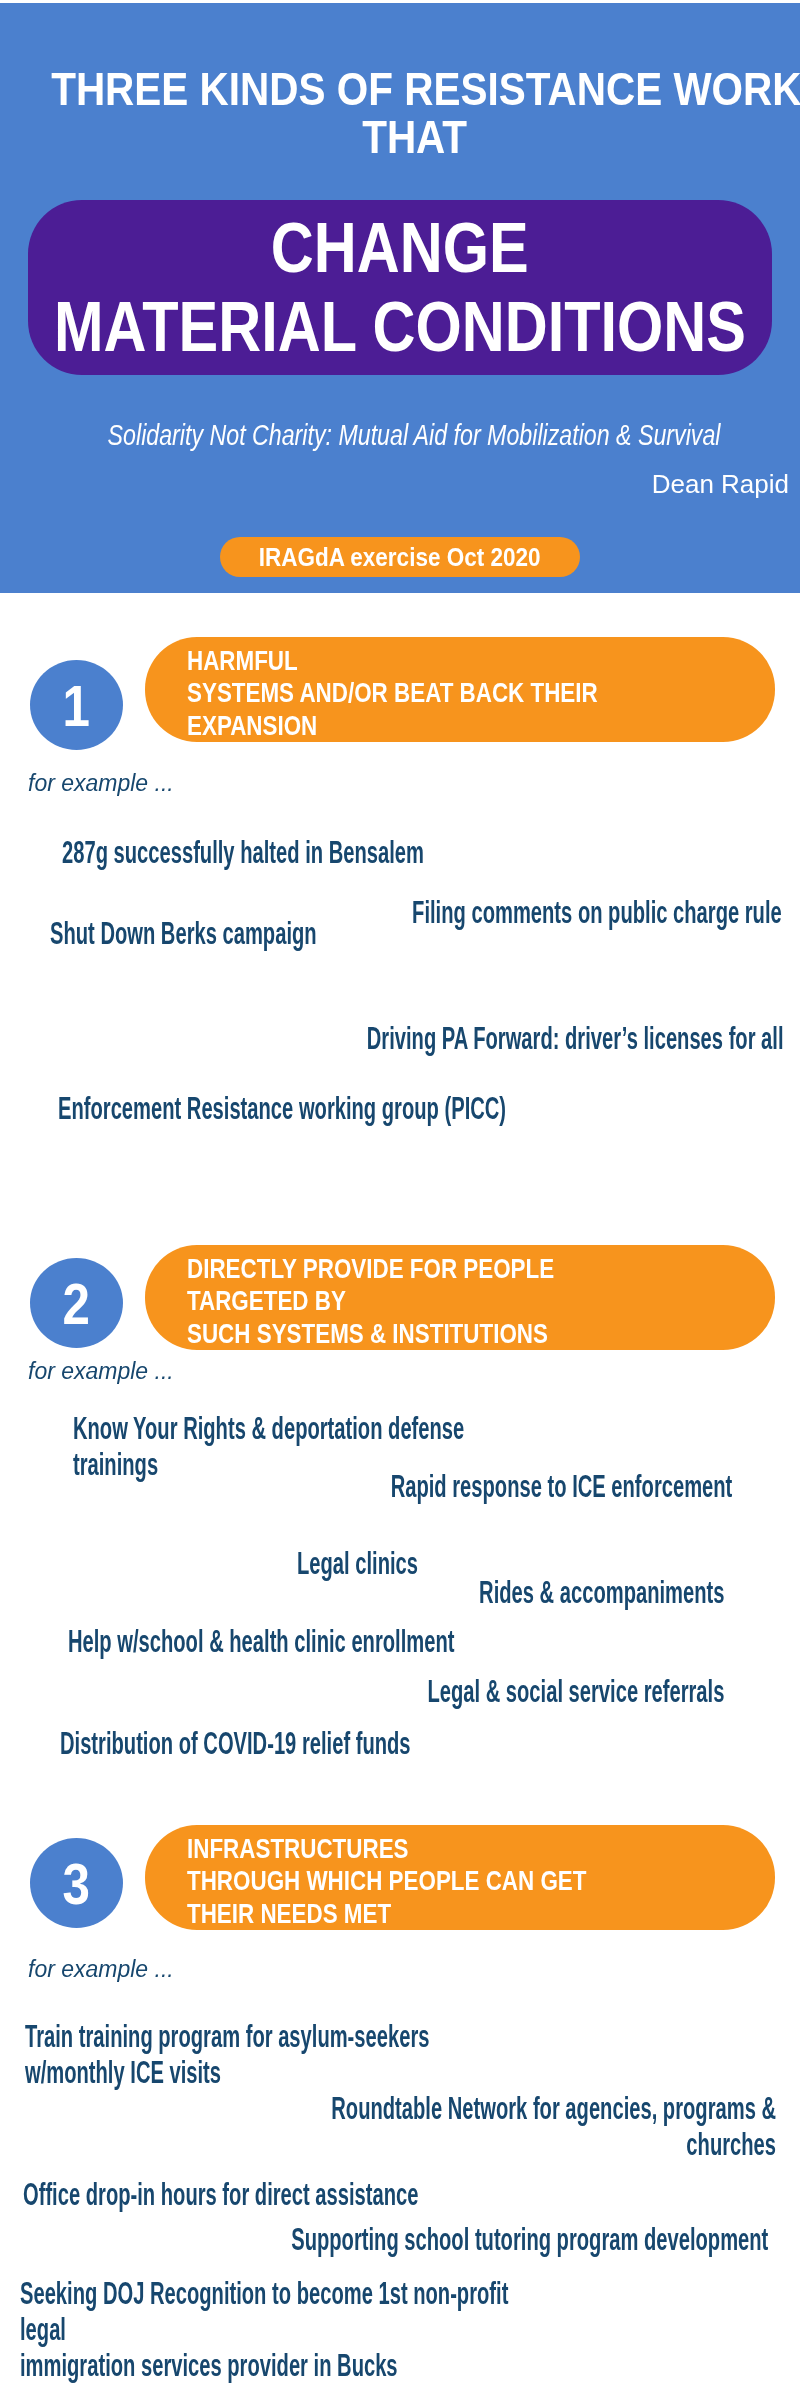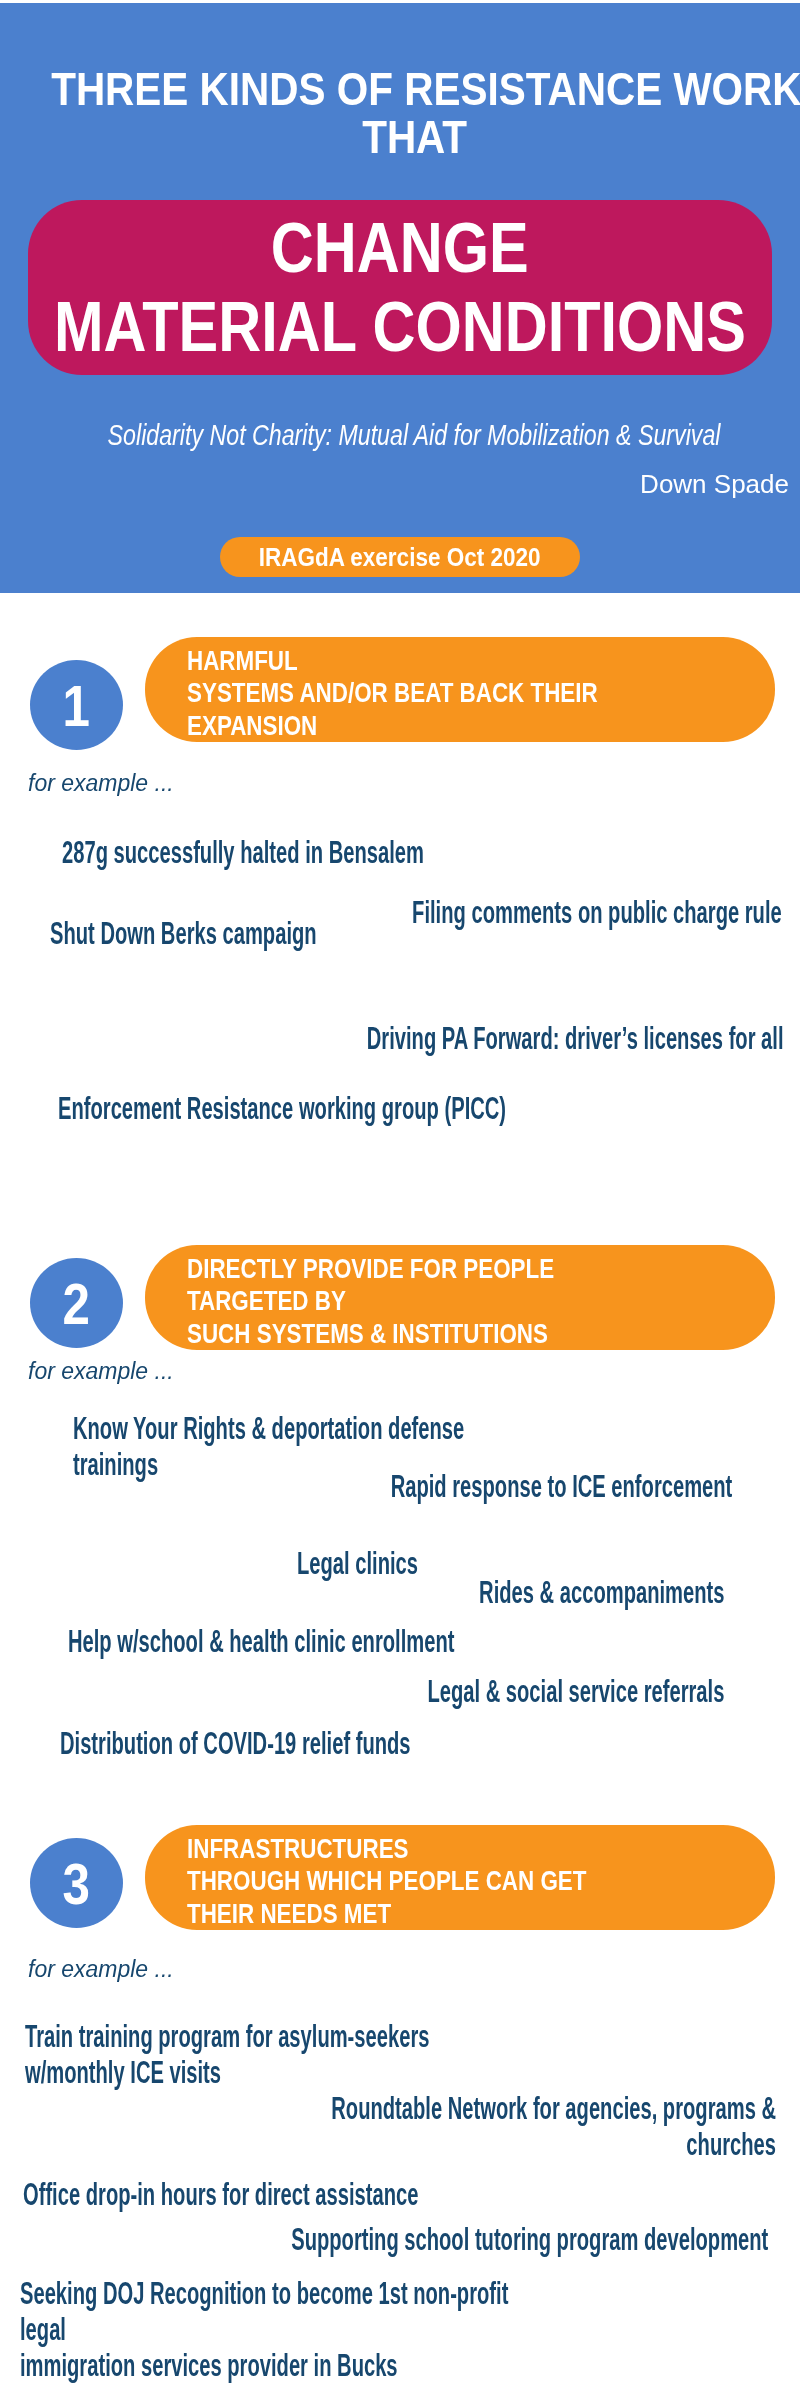--- a/index.html
+++ b/index.html
@@ -12,21 +12,21 @@
   .hero {
     position:absolute; left:0; top:3px; width:800px; height:590px;
     background:#4b80ce;
     padding-left:29px;
   }
   .hero-title { position:absolute; top:62px; left:0; width:100%; text-align:center;
     color:#ffffff; font-weight:bold; font-size:46px; line-height:1.05; }
   .hero-title .cx { display:inline-block; transform:scaleX(.88); transform-origin:center; white-space:nowrap; }
   .hero-box {
     position:absolute; left:28px; top:197px; width:744px; height:175px;
-    background:#be185d; border-radius:54px;
+    background:#4c1d95; border-radius:54px;
     display:flex; flex-direction:column; justify-content:center; align-items:center;
     color:#ffffff; font-weight:bold; font-size:70px; line-height:1.12; text-align:center;
   }
   .hero-box .cx { display:inline-block; transform:scaleX(.85); transform-origin:center; white-space:nowrap; }
   .hero-sub { position:absolute; top:416px; left:0; width:100%; text-align:center;
     color:#ffffff; font-style:italic; font-size:29px; }
   .hero-sub .cx { display:inline-block; transform:scaleX(.8); transform-origin:center; white-space:nowrap; }
   .hero-author { position:absolute; top:466px; right:40px; color:#ffffff; font-size:26px; }
   .hero-badge {
     position:absolute; left:220px; top:534px; width:360px; height:40px;
@@ -78,21 +78,21 @@
       <div><span class="cx">THREE KINDS OF RESISTANCE WORK</span></div>
       <div><span class="cx">THAT</span></div>
     </div>
     <div class="hero-box">
       <div><span class="cx">CHANGE</span></div>
       <div><span class="cx">MATERIAL CONDITIONS</span></div>
     </div>
     <div class="hero-sub">
       <span class="cx">Solidarity Not Charity: Mutual Aid for Mobilization &amp; Survival</span>
     </div>
-    <div class="hero-author">Down Spade</div>
+    <div class="hero-author">Dean Rapid</div>
     <div class="hero-badge">
       <span class="cx">IRAGdA exercise Oct 2020</span>
     </div>
   </div>
 
   <div class="circle" id="circle1">
     <span class="cx">1</span>
   </div>
   <div class="banner" id="banner1">
     <span class="cx">WORK TO DISMANTLE EXISTING HARMFUL

